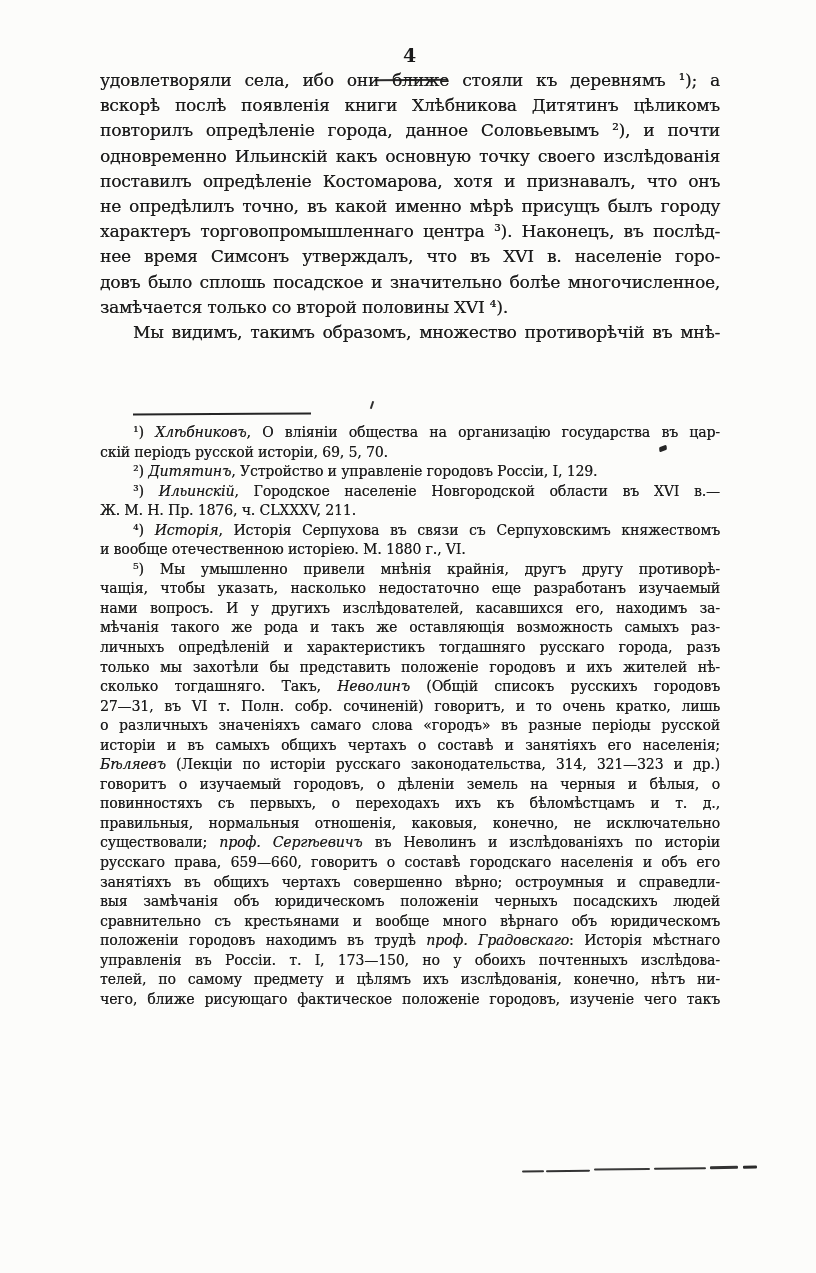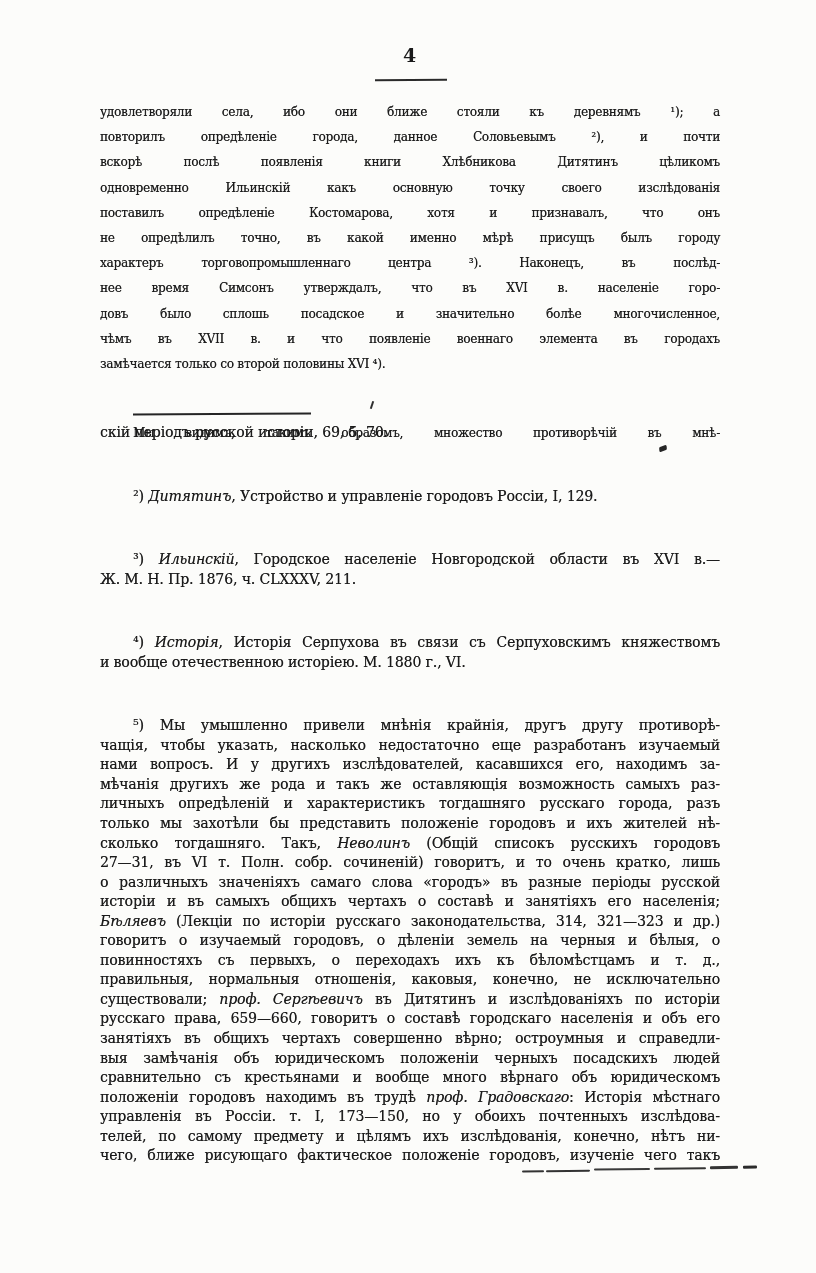--- a/index.html
+++ b/index.html
@@ -33,23 +33,23 @@
     left: 375px;
     top: 79px;
     width: 72px;
     height: 2px;
     background: #2a2a2a;
     transform: rotate(-0.3deg);
   }
   .main-text {
     position: absolute;
     left: 100px;
-    top: 100px;
+    top: 68px;
     width: 620px;
-    font-size: 12px;
+    font-size: 17px;
     line-height: 25.2px;
     letter-spacing: -0.2px;
     text-shadow: 0.25px 0 0 rgba(26,26,26,0.7);
   }
   .footnote-separator {
     position: absolute;
     left: 133px;
     top: 413px;
     width: 178px;
     height: 2px;
@@ -66,21 +66,21 @@
     letter-spacing: -0.1px;
     text-shadow: 0.2px 0 0 rgba(26,26,26,0.7);
   }
   .tblock { width: 100%; }
   .line {
     text-align: justify;
     text-align-last: justify;
     white-space: normal;
   }
   .line.no-just { text-align-last: left; }
-  .line.indent { padding-left: 33px; margin-top: 44px; }
+  .line.indent { padding-left: 33px; }
   em { font-style: italic; }
   .ink-speck {
     position: absolute;
     left: 659px;
     top: 446px;
     width: 8px;
     height: 5px;
     background: #262626;
     border-radius: 1px 2px 1px 2px;
     transform: rotate(-22deg) skewX(-18deg);
@@ -120,69 +120,69 @@
 <div class="page">
 
   <div class="page-header">
     <span class="page-number">4</span>
   </div>
   <div class="header-rule"></div>
 
   <div class="main-text">
       <div class="tblock">
         <div class="line"><span>удовлетворяли села, ибо они ближе стояли къ деревнямъ ¹); а</span></div>
+        <div class="line"><span>вскорѣ послѣ появленія книги Хлѣбникова Дитятинъ цѣликомъ</span></div>
         <div class="line"><span>повторилъ опредѣленіе города, данное Соловьевымъ ²), и почти</span></div>
-        <div class="line"><span>вскорѣ послѣ появленія книги Хлѣбникова Дитятинъ цѣликомъ</span></div>
         <div class="line"><span>одновременно Ильинскій какъ основную точку своего изслѣдованія</span></div>
         <div class="line"><span>поставилъ опредѣленіе Костомарова, хотя и признавалъ, что онъ</span></div>
         <div class="line"><span>не опредѣлилъ точно, въ какой именно мѣрѣ присущъ былъ городу</span></div>
         <div class="line"><span>характеръ торговопромышленнаго центра ³). Наконецъ, въ послѣд-</span></div>
         <div class="line"><span>нее время Симсонъ утверждалъ, что въ XVI в. населеніе горо-</span></div>
         <div class="line"><span>довъ было сплошь посадское и значительно болѣе многочисленное,</span></div>
-        <div class="line"><span>чѣмъ въ XVII в. и что появленіе военнаго элемента въ городахъ</span></div>
         <div class="line no-just"><span>замѣчается только со второй половины XVI ⁴).</span></div>
       </div>
       <div class="tblock">
         <div class="line indent"><span>Мы видимъ, такимъ образомъ, множество противорѣчій въ мнѣ-</span></div>
       </div>
     </div>
 
   <div class="footnote-separator"></div>
 
   <div class="footnotes">
       <div class="tblock">
+        <div class="line indent"><span>¹) </span><em>Хлѣбниковъ</em><span>, О вліяніи общества на организацію государства въ цар-</span></div>
         <div class="line no-just"><span>скій періодъ русской исторіи, 69, 5, 70.</span></div>
       </div>
       <div class="tblock">
         <div class="line no-just indent"><span>²) </span><em>Дитятинъ</em><span>, Устройство и управленіе городовъ Россіи, I, 129.</span></div>
       </div>
       <div class="tblock">
         <div class="line indent"><span>³) </span><em>Ильинскій</em><span>, Городское населеніе Новгородской области въ XVI в.—</span></div>
         <div class="line no-just"><span>Ж. М. Н. Пр. 1876, ч. CLXXXV, 211.</span></div>
       </div>
       <div class="tblock">
         <div class="line indent"><span>⁴) </span><em>Исторія</em><span>, Исторія Серпухова въ связи съ Серпуховскимъ княжествомъ</span></div>
         <div class="line no-just"><span>и вообще отечественною исторіею. М. 1880 г., VI.</span></div>
       </div>
       <div class="tblock">
         <div class="line indent"><span>⁵) Мы умышленно привели мнѣнія крайнія, другъ другу противорѣ-</span></div>
         <div class="line"><span>чащія, чтобы указать, насколько недостаточно еще разработанъ изучаемый</span></div>
         <div class="line"><span>нами вопросъ. И у другихъ изслѣдователей, касавшихся его, находимъ за-</span></div>
-        <div class="line"><span>мѣчанія другихъ же рода и такъ же оставляющія возможность самыхъ раз-</span></div>
+        <div class="line"><span>мѣчанія такого же рода и такъ же оставляющія возможность самыхъ раз-</span></div>
         <div class="line"><span>личныхъ опредѣленій и характеристикъ тогдашняго русскаго города, разъ</span></div>
         <div class="line"><span>только мы захотѣли бы представить положеніе городовъ и ихъ жителей нѣ-</span></div>
         <div class="line"><span>сколько тогдашняго. Такъ, </span><em>Неволинъ</em><span> (Общій списокъ русскихъ городовъ</span></div>
         <div class="line"><span>27—31, въ VI т. Полн. собр. сочиненій) говоритъ, и то очень кратко, лишь</span></div>
         <div class="line"><span>о различныхъ значеніяхъ самаго слова «городъ» въ разные періоды русской</span></div>
         <div class="line"><span>исторіи и въ самыхъ общихъ чертахъ о составѣ и занятіяхъ его населенія;</span></div>
         <div class="line"><em>Бѣляевъ</em><span> (Лекціи по исторіи русскаго законодательства, 314, 321—323 и др.)</span></div>
         <div class="line"><span>говоритъ о изучаемый городовъ, о дѣленіи земель на черныя и бѣлыя, о</span></div>
         <div class="line"><span>повинностяхъ съ первыхъ, о переходахъ ихъ къ бѣломѣстцамъ и т. д.,</span></div>
         <div class="line"><span>правильныя, нормальныя отношенія, каковыя, конечно, не исключательно</span></div>
-        <div class="line"><span>существовали; </span><em>проф. Сергѣевичъ</em><span> въ Дитятинъ и изслѣдованіяхъ по исторіи</span></div>
+        <div class="line"><span>существовали; </span><em>проф. Сергѣевичъ</em><span> въ Неволинъ и изслѣдованіяхъ по исторіи</span></div>
         <div class="line"><span>русскаго права, 659—660, говоритъ о составѣ городскаго населенія и объ его</span></div>
         <div class="line"><span>занятіяхъ въ общихъ чертахъ совершенно вѣрно; остроумныя и справедли-</span></div>
         <div class="line"><span>выя замѣчанія объ юридическомъ положеніи черныхъ посадскихъ людей</span></div>
         <div class="line"><span>сравнительно съ крестьянами и вообще много вѣрнаго объ юридическомъ</span></div>
         <div class="line"><span>положеніи городовъ находимъ въ трудѣ </span><em>проф. Градовскаго</em><span>: Исторія мѣстнаго</span></div>
         <div class="line"><span>управленія въ Россіи. т. I, 173—150, но у обоихъ почтенныхъ изслѣдова-</span></div>
         <div class="line"><span>телей, по самому предмету и цѣлямъ ихъ изслѣдованія, конечно, нѣтъ ни-</span></div>
         <div class="line"><span>чего, ближе рисующаго фактическое положеніе городовъ, изученіе чего такъ</span></div>
       </div>
     </div>

